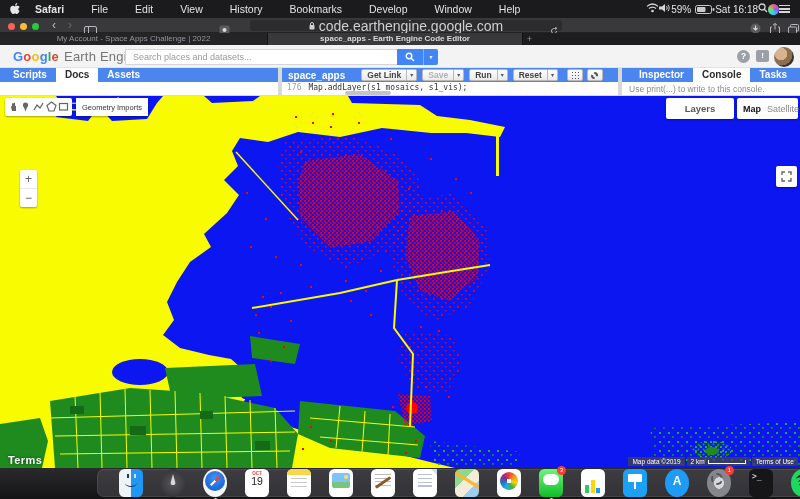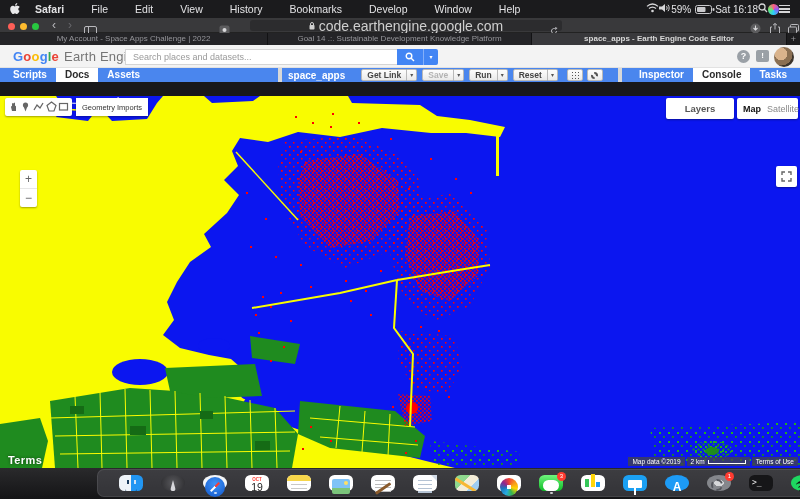--- a/index.html
+++ b/index.html
@@ -144,21 +144,21 @@
           white-space:nowrap; display:flex; align-items:center; gap:3px; }
   .scalebar { width:38px; height:4px; border-bottom:1px solid #fff; border-left:1px solid #fff;
               border-right:1px solid #fff; }
 
   
   .deskstrip { position:absolute; left:0; top:468px; width:800px; height:31px;
                background:linear-gradient(#2a2a2c,#141416); }
   .dock { position:absolute; left:97px; top:1px; height:28px; background:rgba(84,84,90,.48);
           border:1px solid rgba(255,255,255,.09); border-radius:7px;
           display:flex; align-items:center; gap:2px; padding:0 5px; }
-  .di { width:24px; height:16px; border-radius:5.5px; position:relative; flex:0 0 auto;margin-left:16px; }
+  .di { width:24px; height:28px; border-radius:5.5px; position:relative; flex:0 0 auto;margin-left:16px; }
   .rdot { position:absolute; left:50%; bottom:-3px; width:2.5px; height:2.5px; margin-left:-1px;
           border-radius:50%; background:rgba(255,255,255,.75); }
   .badge { position:absolute; right:-3px; top:-3px; min-width:9px; height:9px; border-radius:5px;
            background:#ff3b30; color:#fff; font-size:6px; line-height:9px; text-align:center;
            padding:0 1px; }
   .di.finder { background:linear-gradient(90deg,#eef3f8 0 50%, #2196f3 50%); overflow:hidden; }
   .f-smile { position:absolute; left:6px; top:10px; width:12px; height:8px;
              border-bottom:1.5px solid #1a3a5c; border-radius:50%; }
   .f-eyes { position:absolute; left:8px; top:5px; width:1.5px; height:4px; background:#1a3a5c;
             box-shadow:7px 0 0 #cfe3f5; }
@@ -354,21 +354,20 @@
     <span class="rbtn" style="left:788px;">
       <svg width="11" height="10" viewBox="0 0 11 10">
           <rect x="2.5" y="0.5" width="8" height="6.5" rx="1" fill="none" stroke="#b9b9bd"></rect>
           <rect x="0.5" y="3" width="8" height="6.5" rx="1" fill="#39393b" stroke="#b9b9bd"></rect>
         </svg>
     </span>
   </div>
 
   <div class="sftabs">
     <span class="sftab t1">My Account - Space Apps Challenge | 2022</span>
-    <span class="sftab t2">Goal 14 .:. Sustainable Development Knowledge Platform</span>
     <span class="sftab t3 active">space_apps - Earth Engine Code Editor</span>
     <span class="newtab">+</span>
   </div>
 
   <div class="eehdr">
     <span class="eelogo"><b><span style="color:#4285F4">G</span><span style="color:#EA4335">o</span><span style="color:#FBBC05">o</span><span style="color:#4285F4">g</span><span style="color:#34A853">l</span><span style="color:#EA4335">e</span></b><span class="prod">Earth Engine</span></span>
     <input class="ee-search" placeholder="Search places and datasets..." style="">
     <span class="sbtn">
       <svg width="10" height="10" viewBox="0 0 10 10">
           <circle cx="4" cy="4" r="2.8" fill="none" stroke="#fff" stroke-width="1.4"></circle>
@@ -412,20 +411,30 @@
       </span>
       <span class="sq-btn">
           <span class="grid9"></span>
         </span>
       <span class="sq-btn">
           <span class="mini-gear"></span>
         </span>
     </div>
   </div>
 
+  <div class="codestrip">
+    <div class="cpanel cp-l"></div>
+    <div class="cpanel cp-m">
+      <div class="codeline"><span class="lno">176</span><span>Map.addLayer(s1_mosaics, s1_vis);</span></div>
+      <span class="hscroll"></span>
+    </div>
+    <div class="cpanel cp-r">
+      <div class="chint">Use print(...) to write to this console.</div>
+    </div>
+  </div>
 
   <div class="map">
     <svg class="base" width="800" height="372" viewBox="0 0 800 372">
       <defs>
         <pattern id="rDense" width="4" height="4" patternUnits="userSpaceOnUse">
           <rect x="0" y="0" width="1.7" height="1.7" fill="#ff0000"></rect>
           <rect x="2.2" y="2.2" width="1.5" height="1.5" fill="#ff0000"></rect>
         </pattern>
         <pattern id="rSparse" width="8" height="8" patternUnits="userSpaceOnUse">
           <rect x="1" y="2" width="1.7" height="1.7" fill="#ff0000"></rect>

